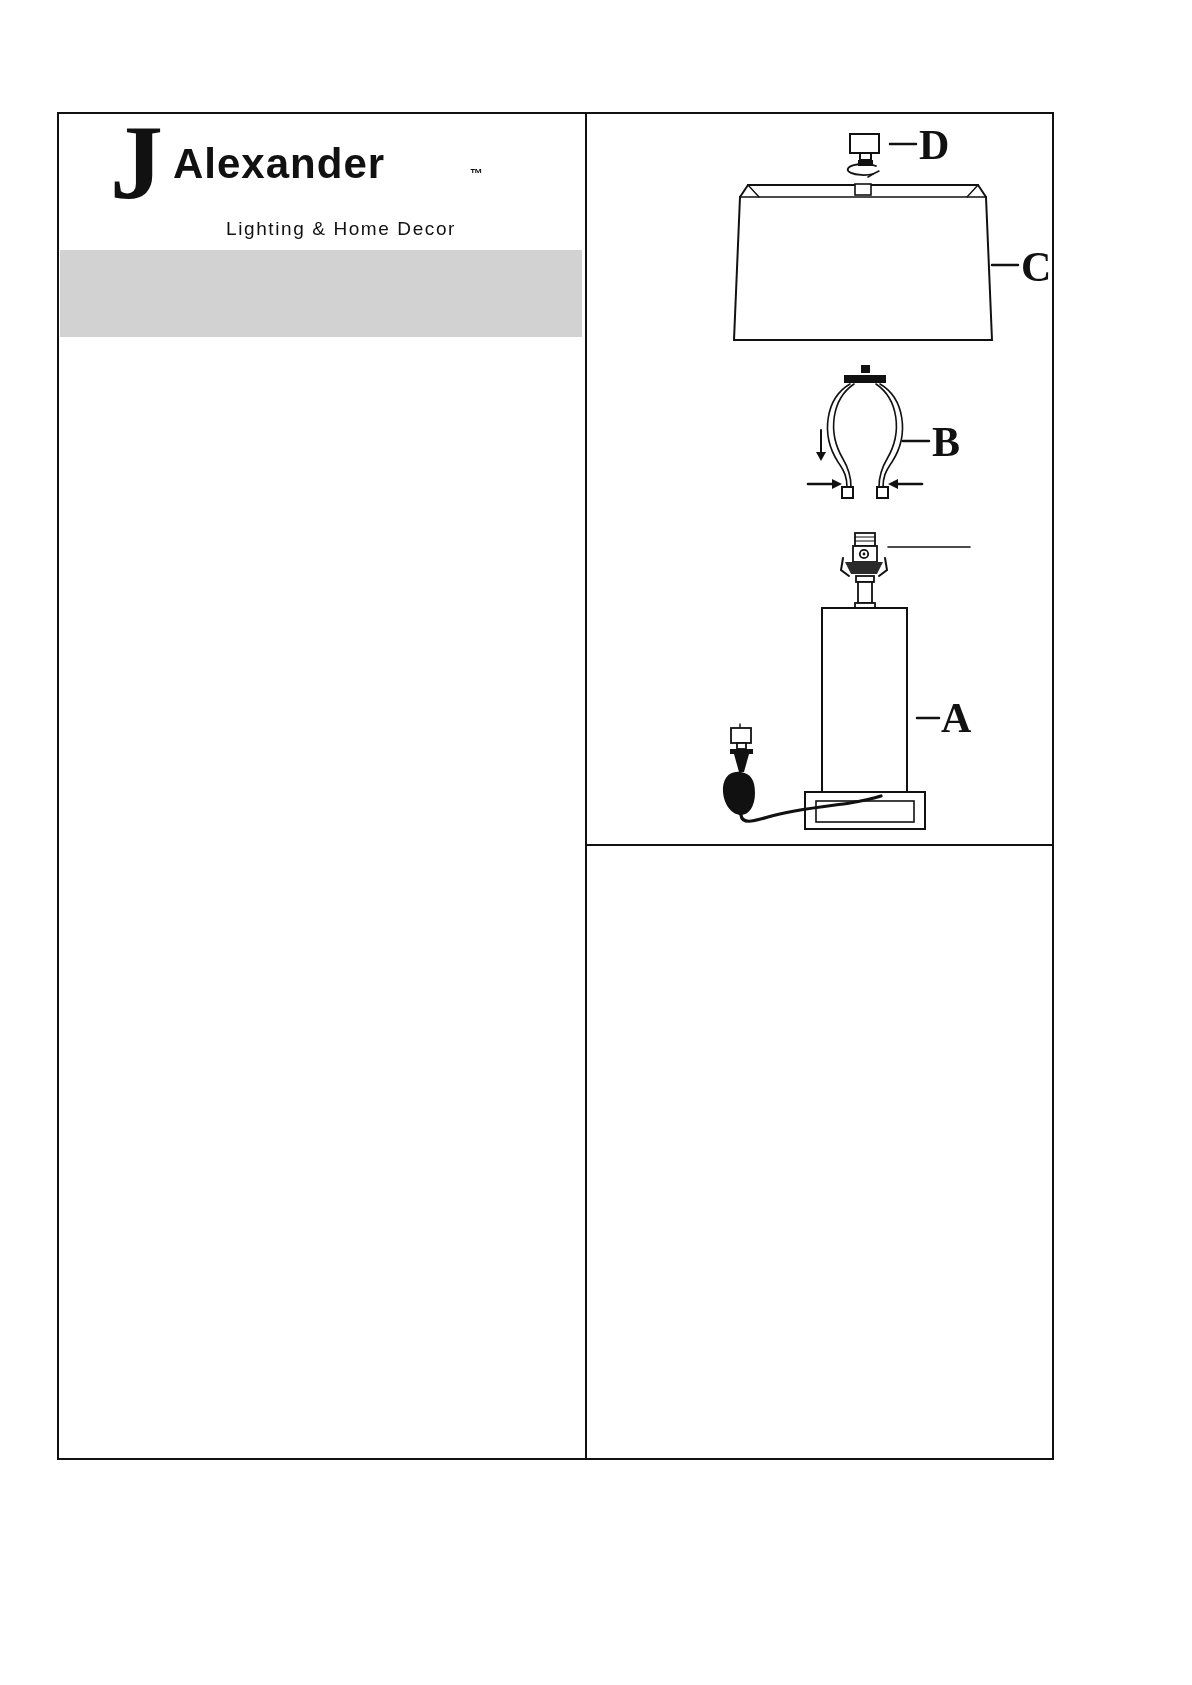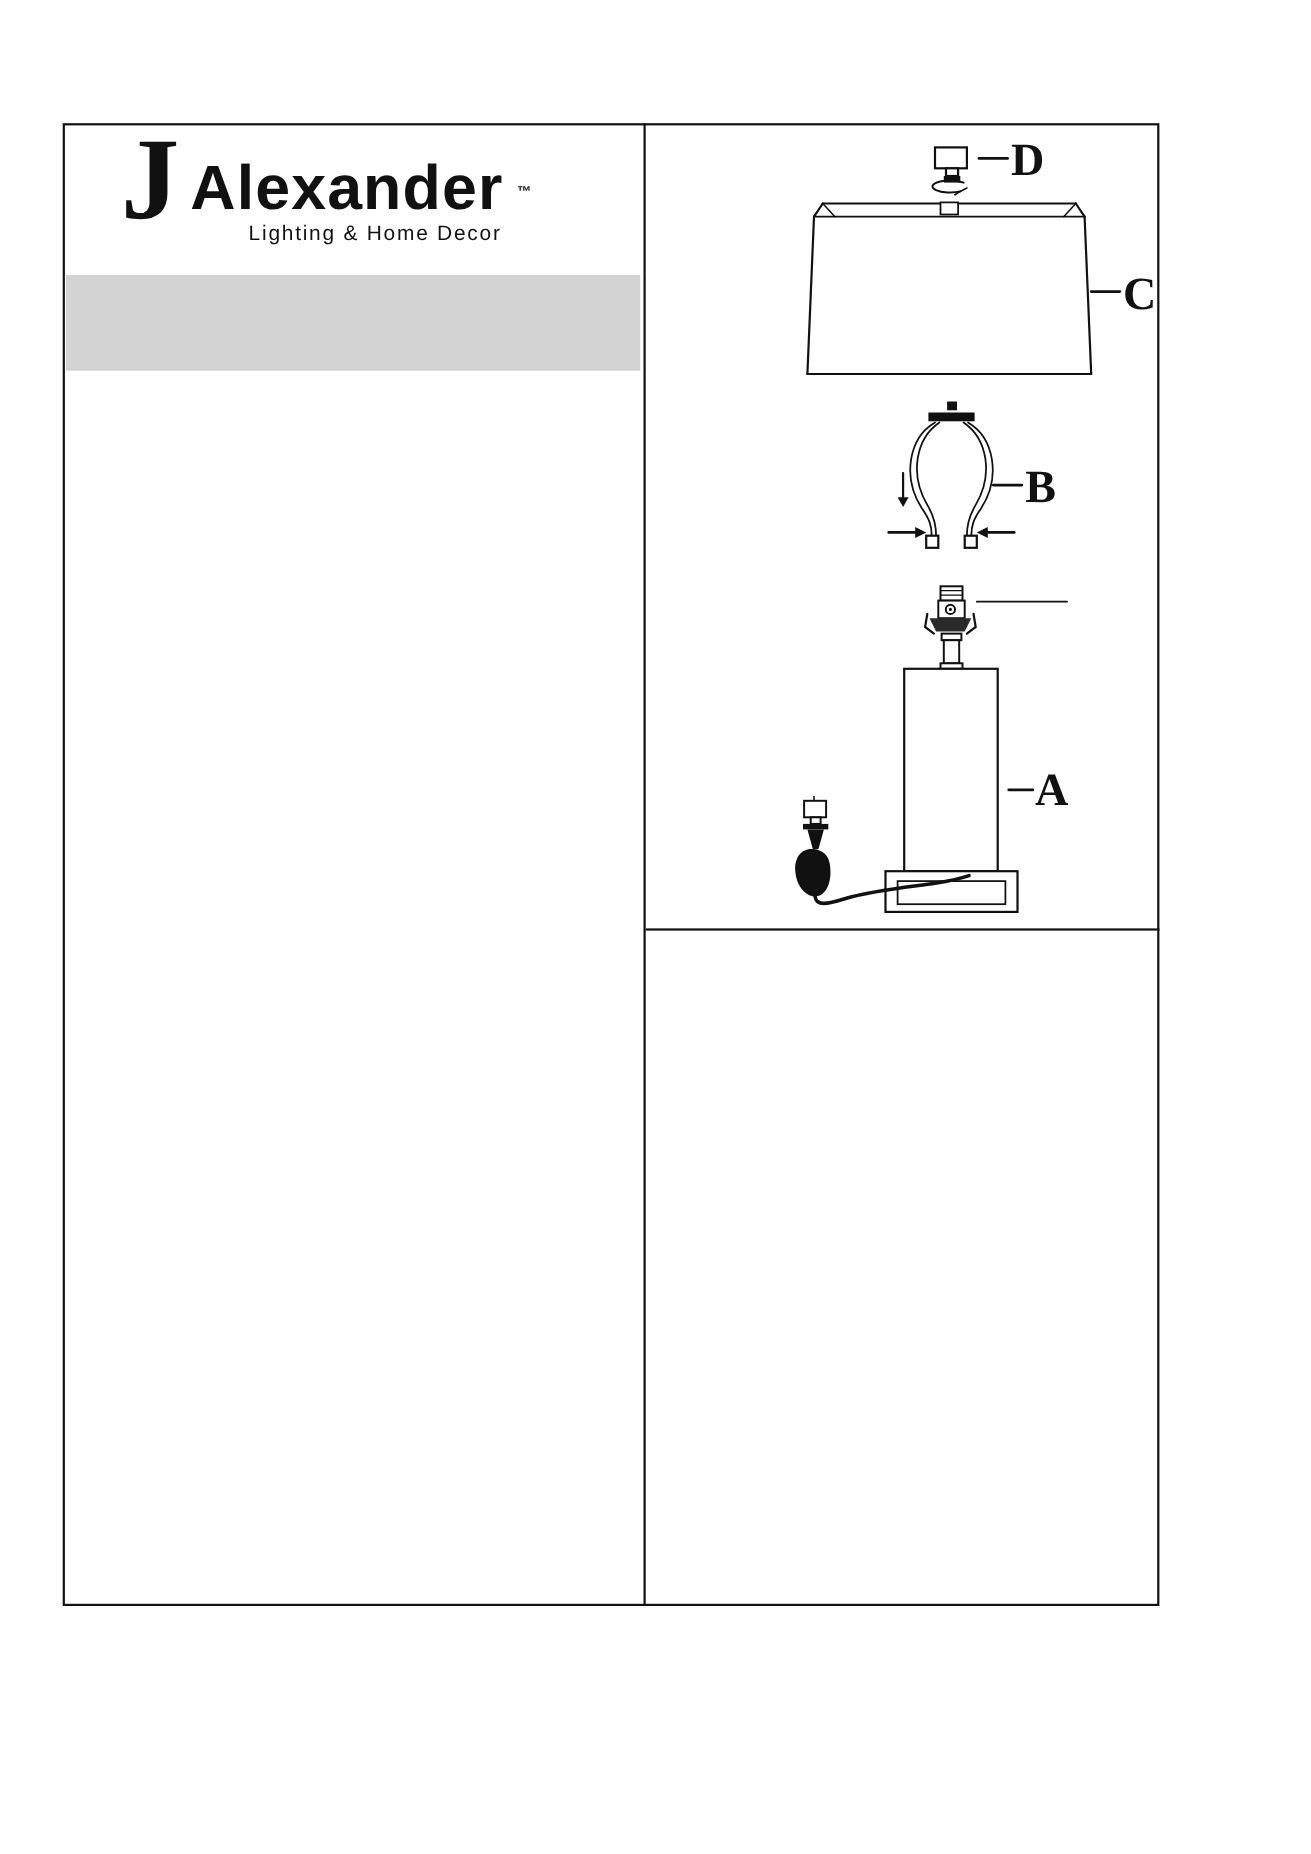--- a/index.html
+++ b/index.html
@@ -23,28 +23,28 @@
   }
   
   .logo-j{
     position:absolute;left:110px;top:110px;
     font-family:"Liberation Serif", serif;font-weight:700;
     font-size:106px;line-height:1;color:#111;
   }
   .logo-name{
     position:absolute;left:173px;top:143px;
     font-family:"Liberation Sans", sans-serif;font-weight:700;
-    font-size:57px;line-height:1;letter-spacing:1px;color:#111;
+    font-size:42px;line-height:1;letter-spacing:1px;color:#111;
   }
   .logo-tm{
     position:absolute;left:470px;top:166px;
     font-size:13px;font-weight:700;color:#111;
   }
   .logo-tagline{
-    position:absolute;left:226px;top:202px;
+    position:absolute;left:226px;top:218px;
     font-size:19px;letter-spacing:1.6px;font-weight:400;color:#111;
     font-family:"Liberation Sans", sans-serif;
   }
   .gray-box{
     position:absolute;left:60px;top:250px;width:522px;height:87px;
     background:#d2d2d2;
   }
   .diagram-svg{
     position:absolute;left:586px;top:112px;width:470px;height:732px;
   }

